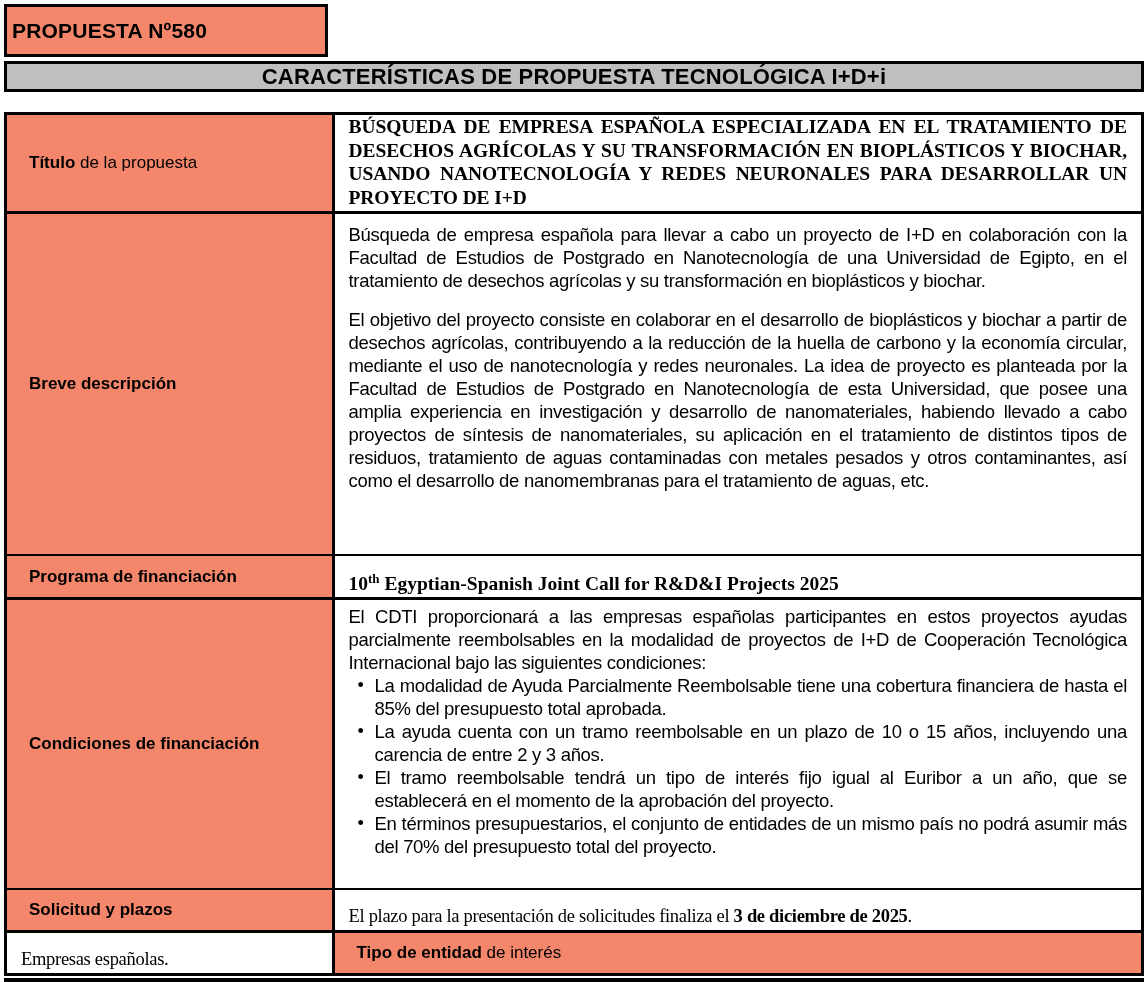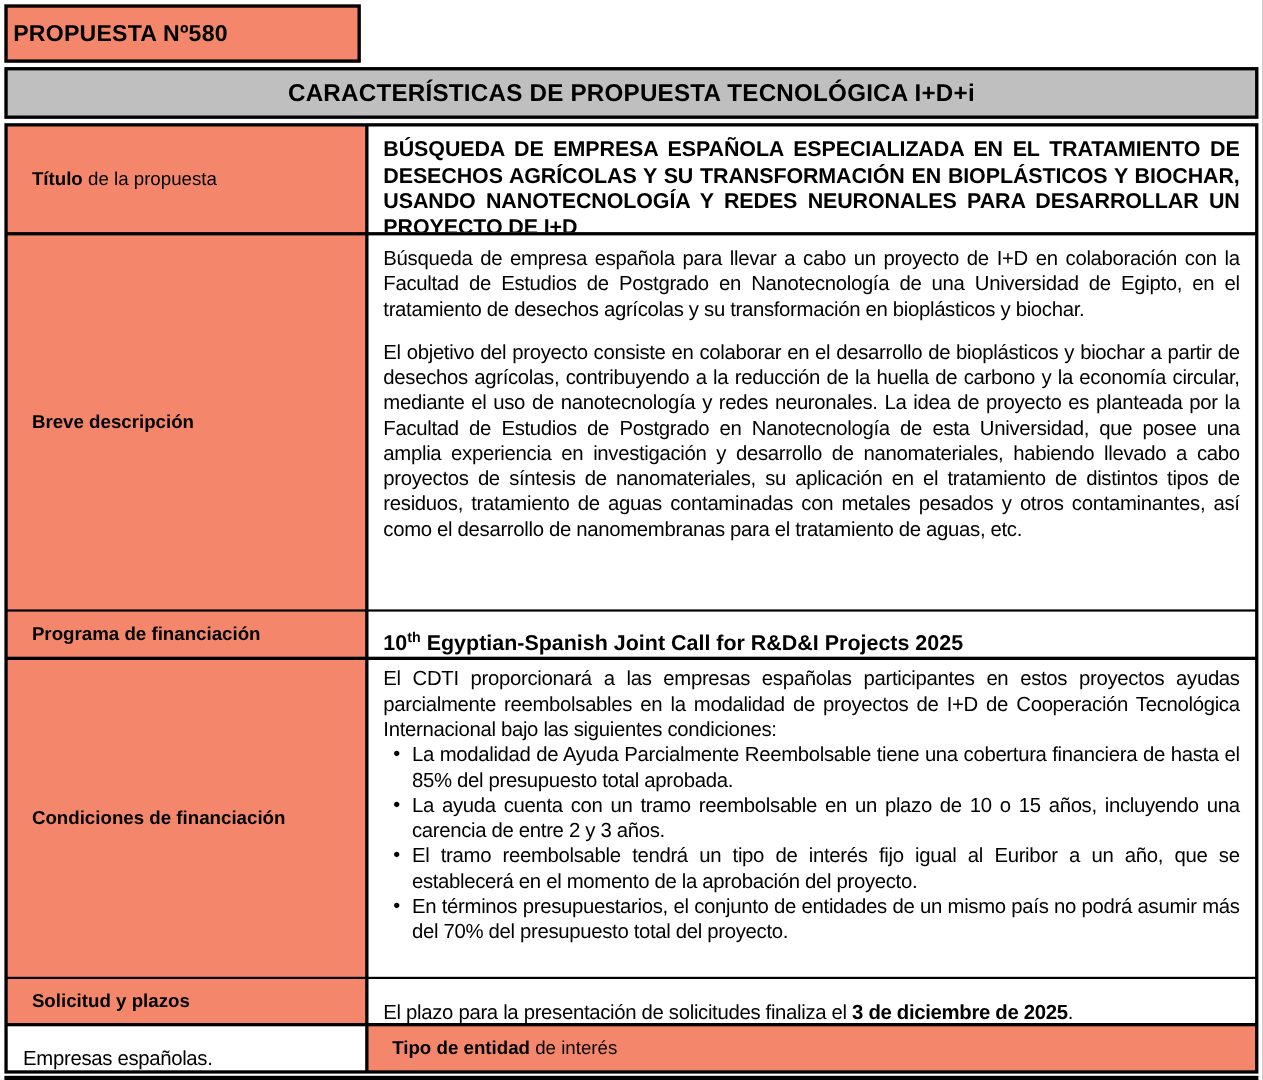--- a/index.html
+++ b/index.html
@@ -8,21 +8,21 @@
     background:#ffffff;color:#000;
     font-family:"Liberation Sans", sans-serif;
   }
   .propuesta-box{
     position:absolute;left:4px;top:4px;width:324px;height:53px;
     box-sizing:border-box;background:#F4876B;border:3px solid #000;
     display:flex;align-items:center;padding-left:5px;
     font-weight:bold;font-size:21px;letter-spacing:0.2px;
   }
   .header-bar{
-    position:absolute;left:4px;top:61px;width:1140px;height:47px;
+    position:absolute;left:4px;top:61px;width:1140px;height:31px;
     box-sizing:border-box;background:#BFBFBF;border:3px solid #000;
     display:flex;align-items:center;justify-content:center;
     font-weight:bold;font-size:22px;letter-spacing:0.2px;
   }
   .grid{
     position:absolute;left:4px;top:112px;width:1140px;
     box-sizing:border-box;background:#000;padding:3px;
     display:grid;grid-template-columns:325px 1fr;gap:2.5px;
     grid-template-rows:96px 340px 41px 288px 40px 40px;
   }
@@ -30,21 +30,21 @@
   .label-cell{
     background:#F4876B;justify-content:center;
     padding:4px 10px 4px 22px;font-size:17px;font-weight:bold;
   }
   .label-cell .reg{font-weight:normal;}
   .content-cell{
     background:#fff;padding:5px 14px 3px 14px;
     font-size:18.5px;line-height:23px;letter-spacing:-0.3px;
     text-align:justify;justify-content:flex-start;
   }
-  .content-cell.vcenter{justify-content:center;padding-top:20px;padding-bottom:2px;}
+  .content-cell.vcenter{justify-content:flex-end;padding-top:20px;padding-bottom:2px;font-family:Liberation Serif, serif;}
   .title-content{font-weight:bold;font-size:19.5px;line-height:23.5px;letter-spacing:-0.1px;}
   .para{margin:4px 0 12px 0;}
   .para:last-child{margin-bottom:0;}
   .bullet{position:relative;padding-left:26px;}
   .bullet::before{content:"\2022";position:absolute;left:9px;top:0;font-size:18px;}
   .bold-run{font-weight:bold;}
   .programa-line{font-weight:bold;font-size:19.5px;letter-spacing:0;}
   .sup{font-size:13px;vertical-align:super;line-height:0;}
   .bottom-strip{
     position:absolute;left:4px;top:978px;width:1140px;height:4px;background:#000;

